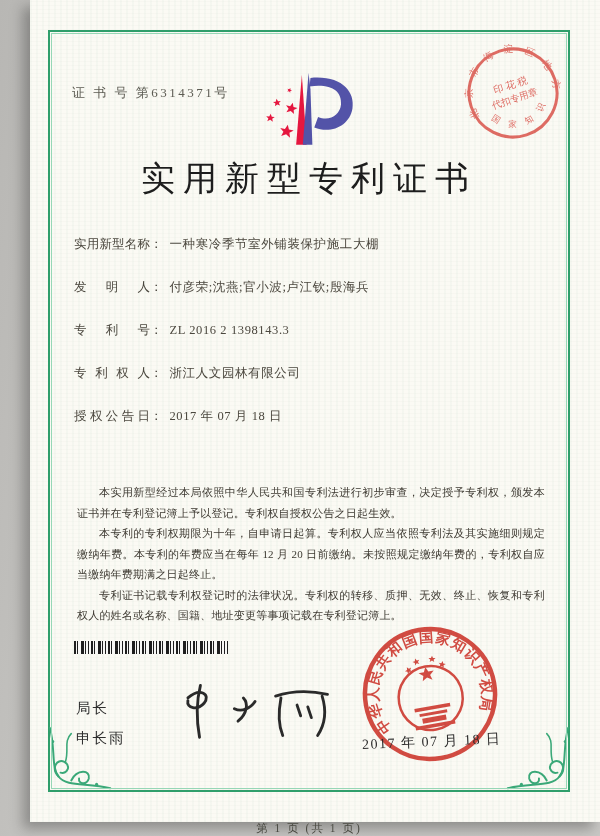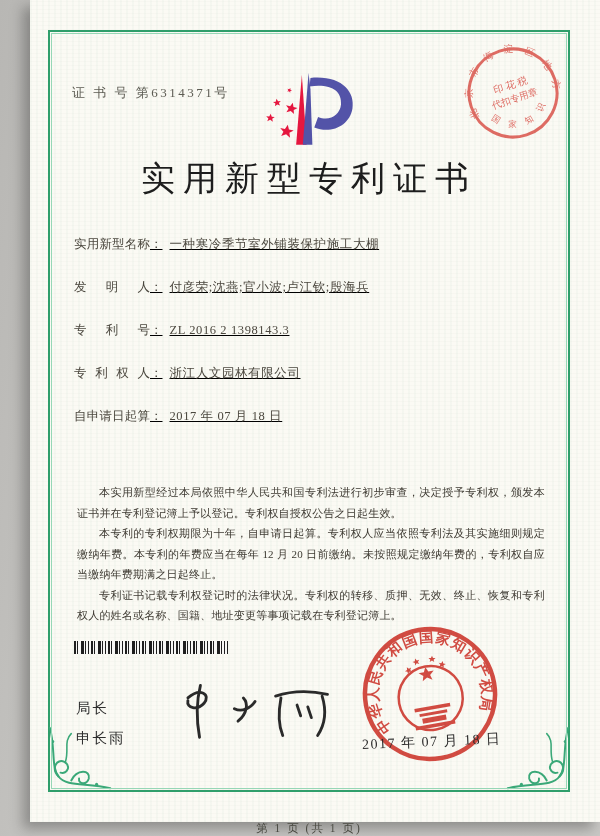--- a/index.html
+++ b/index.html
@@ -29,21 +29,21 @@
   .corner-br{right:-8px;bottom:-8px;transform:scaleX(-1);}
   .cert-number{
     position:absolute;left:42px;top:84px;font-size:13px;color:#5c5b52;
     letter-spacing:2.5px;
   }
   .logo{position:absolute;left:227px;top:70px;width:105px;height:95px;}
   .title{
     position:absolute;left:18px;top:156px;width:522px;text-align:center;
     font-size:34px;font-weight:normal;color:#1d1d1d;letter-spacing:8px;
   }
-  .fields{position:absolute;left:44px;top:236px;width:480px;text-decoration:underline;}
+  .fields{position:absolute;left:44px;top:236px;width:480px;}
   .field-row{height:23px;margin-bottom:20px;font-size:12.5px;color:#4b473e;white-space:nowrap;}
   .field-label{display:inline-block;width:76px;text-align:justify;text-align-last:justify;vertical-align:top;}
   .colon{margin-right:7px;}
   .field-value{letter-spacing:0.6px;}
   .body-text{
     position:absolute;left:47px;top:482px;width:468px;
     font-size:11px;line-height:20.5px;color:#3e3a32;letter-spacing:0.2px;
     text-align:justify;
   }
   .body-text p{margin:0;text-indent:2em;}
@@ -144,21 +144,21 @@
     <div class="field-row">
       <span class="field-label">发明人</span><span class="colon">：</span><span class="field-value">付彦荣;沈燕;官小波;卢江钦;殷海兵</span>
     </div>
     <div class="field-row">
       <span class="field-label">专利号</span><span class="colon">：</span><span class="field-value">ZL 2016 2 1398143.3</span>
     </div>
     <div class="field-row">
       <span class="field-label">专利权人</span><span class="colon">：</span><span class="field-value">浙江人文园林有限公司</span>
     </div>
     <div class="field-row">
-      <span class="field-label">自申请日起算</span><span class="colon">：</span><span class="field-value">2017 年 07 月 18 日</span>
+      <span class="field-label">授权公告日</span><span class="colon">：</span><span class="field-value">2017 年 07 月 18 日</span>
     </div>
   </div>
 
   <div class="body-text">
     <p>本实用新型经过本局依照中华人民共和国专利法进行初步审查，决定授予专利权，颁发本证书并在专利登记簿上予以登记。专利权自授权公告之日起生效。</p>
     <p>本专利的专利权期限为十年，自申请日起算。专利权人应当依照专利法及其实施细则规定缴纳年费。本专利的年费应当在每年 12 月 20 日前缴纳。未按照规定缴纳年费的，专利权自应当缴纳年费期满之日起终止。</p>
     <p>专利证书记载专利权登记时的法律状况。专利权的转移、质押、无效、终止、恢复和专利权人的姓名或名称、国籍、地址变更等事项记载在专利登记簿上。</p>
   </div>
 
   <div class="barcode"></div>

